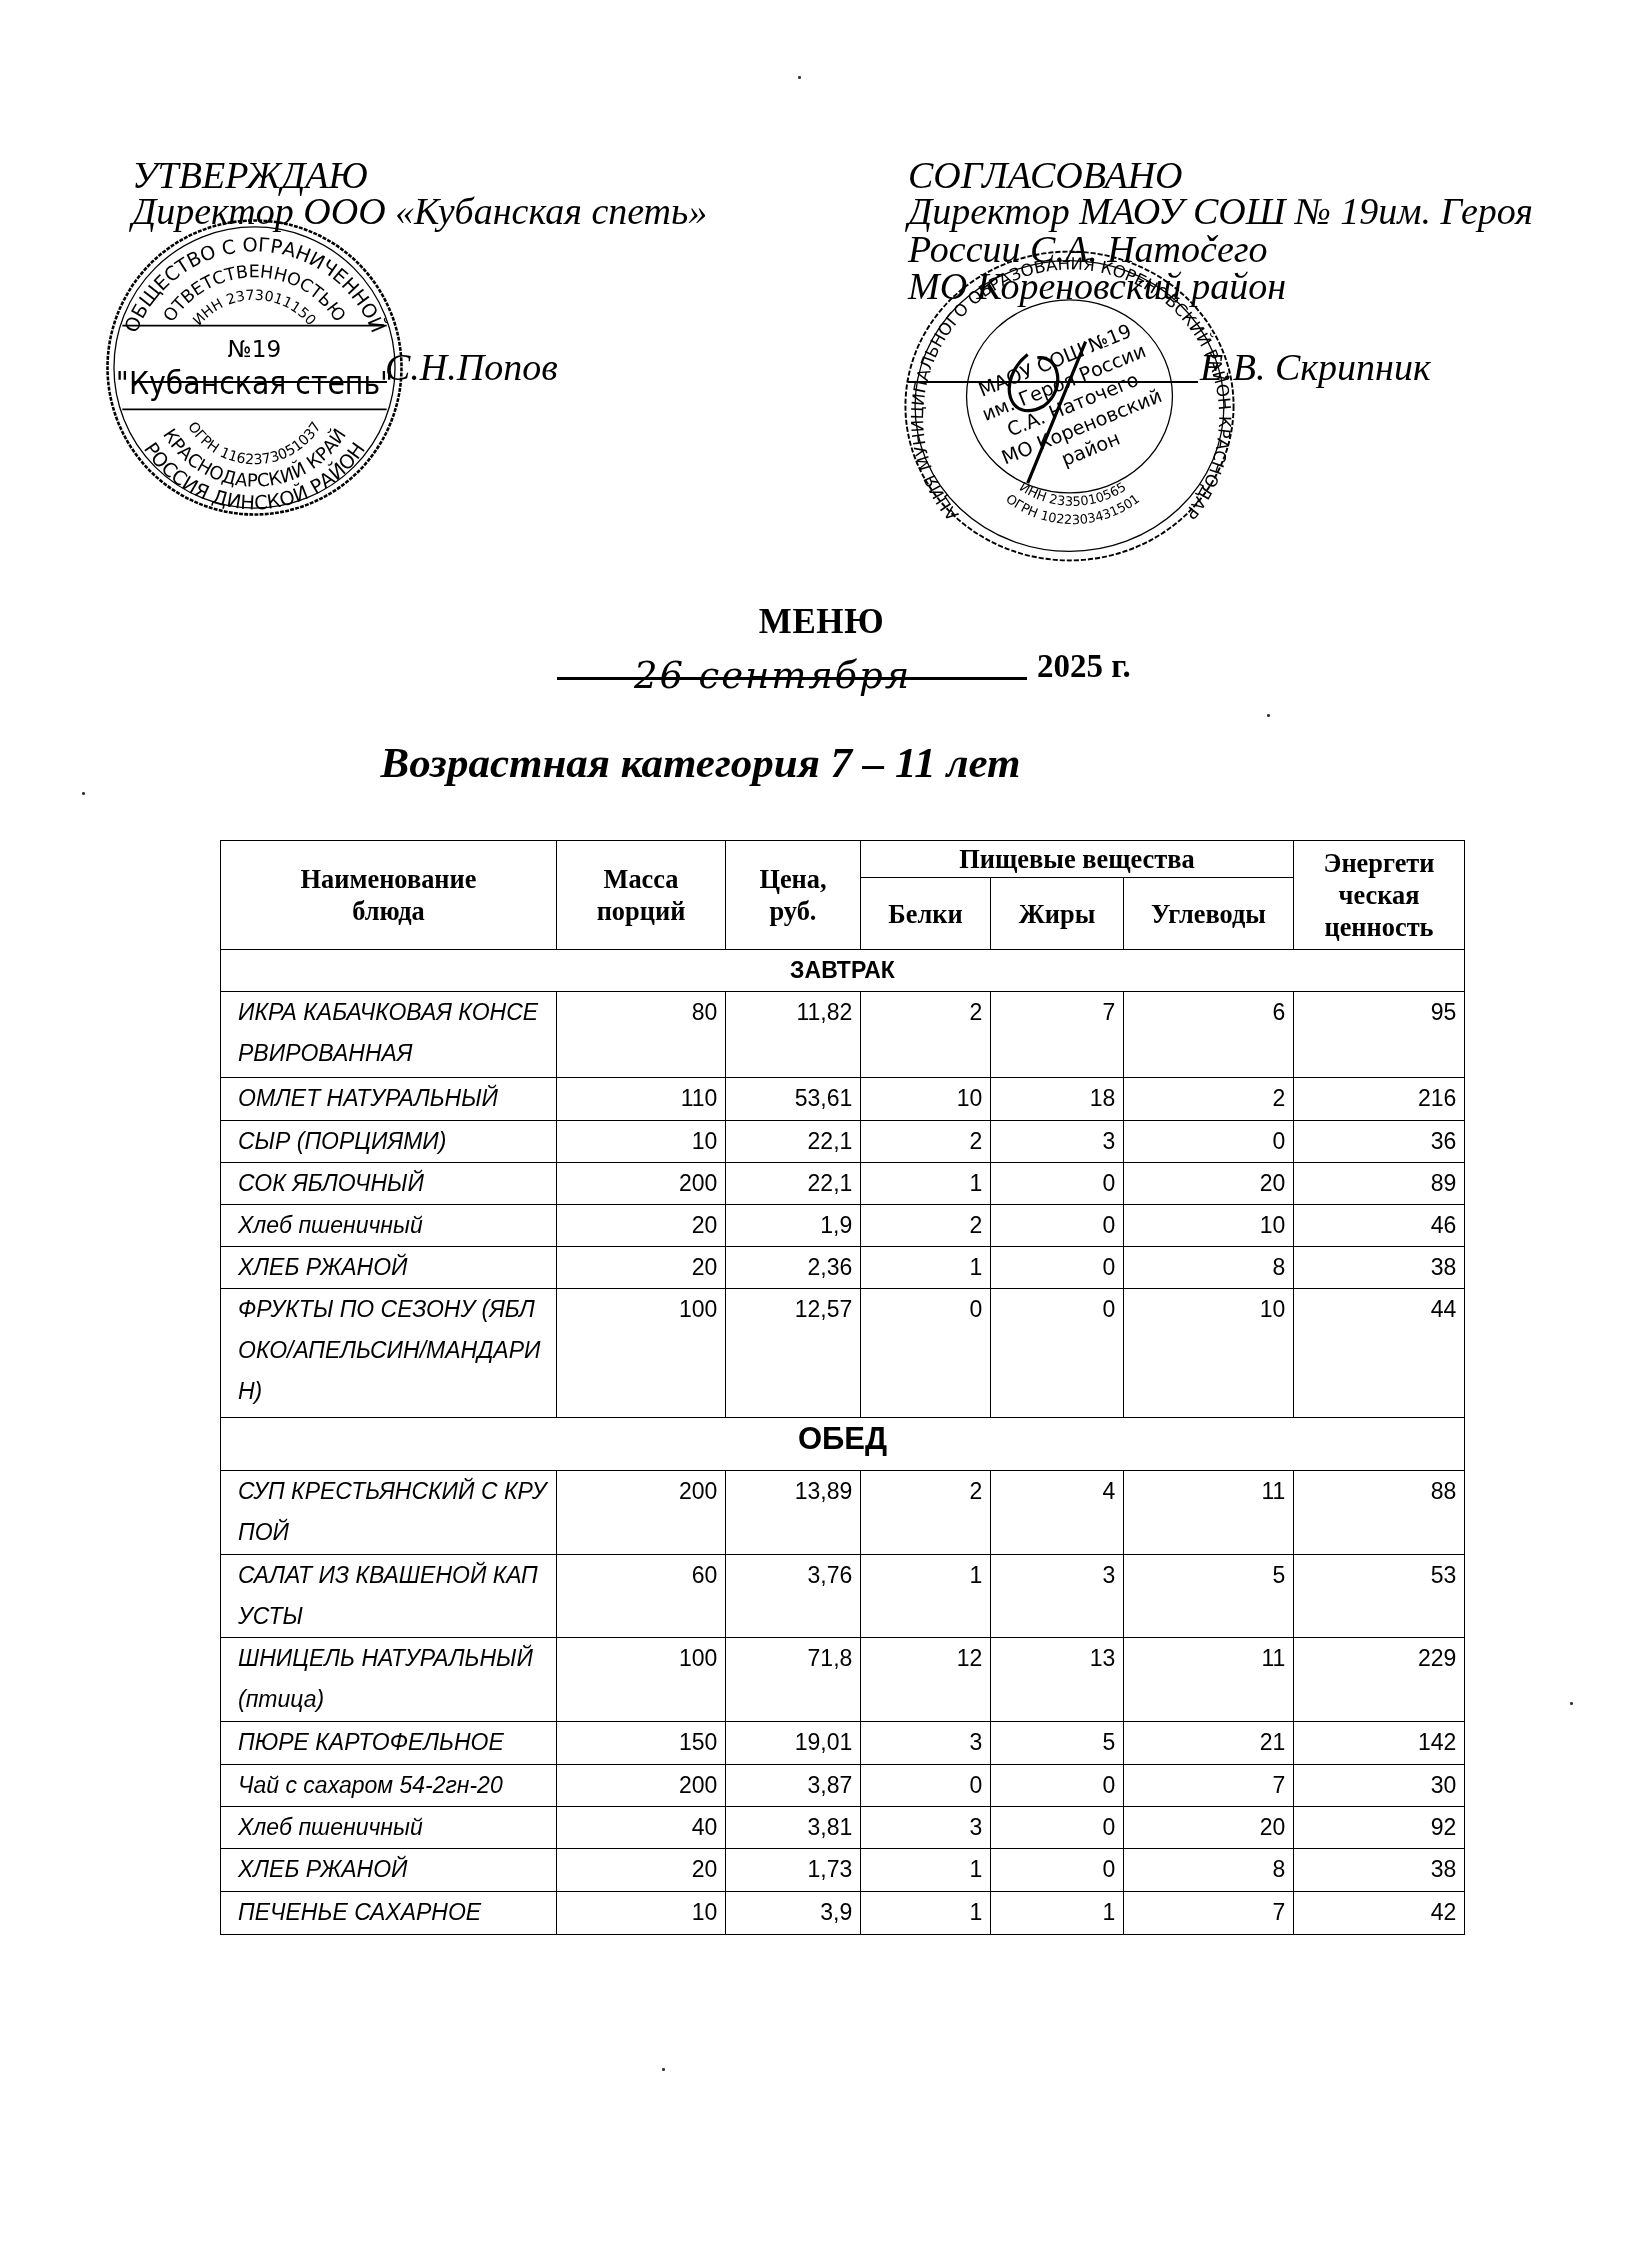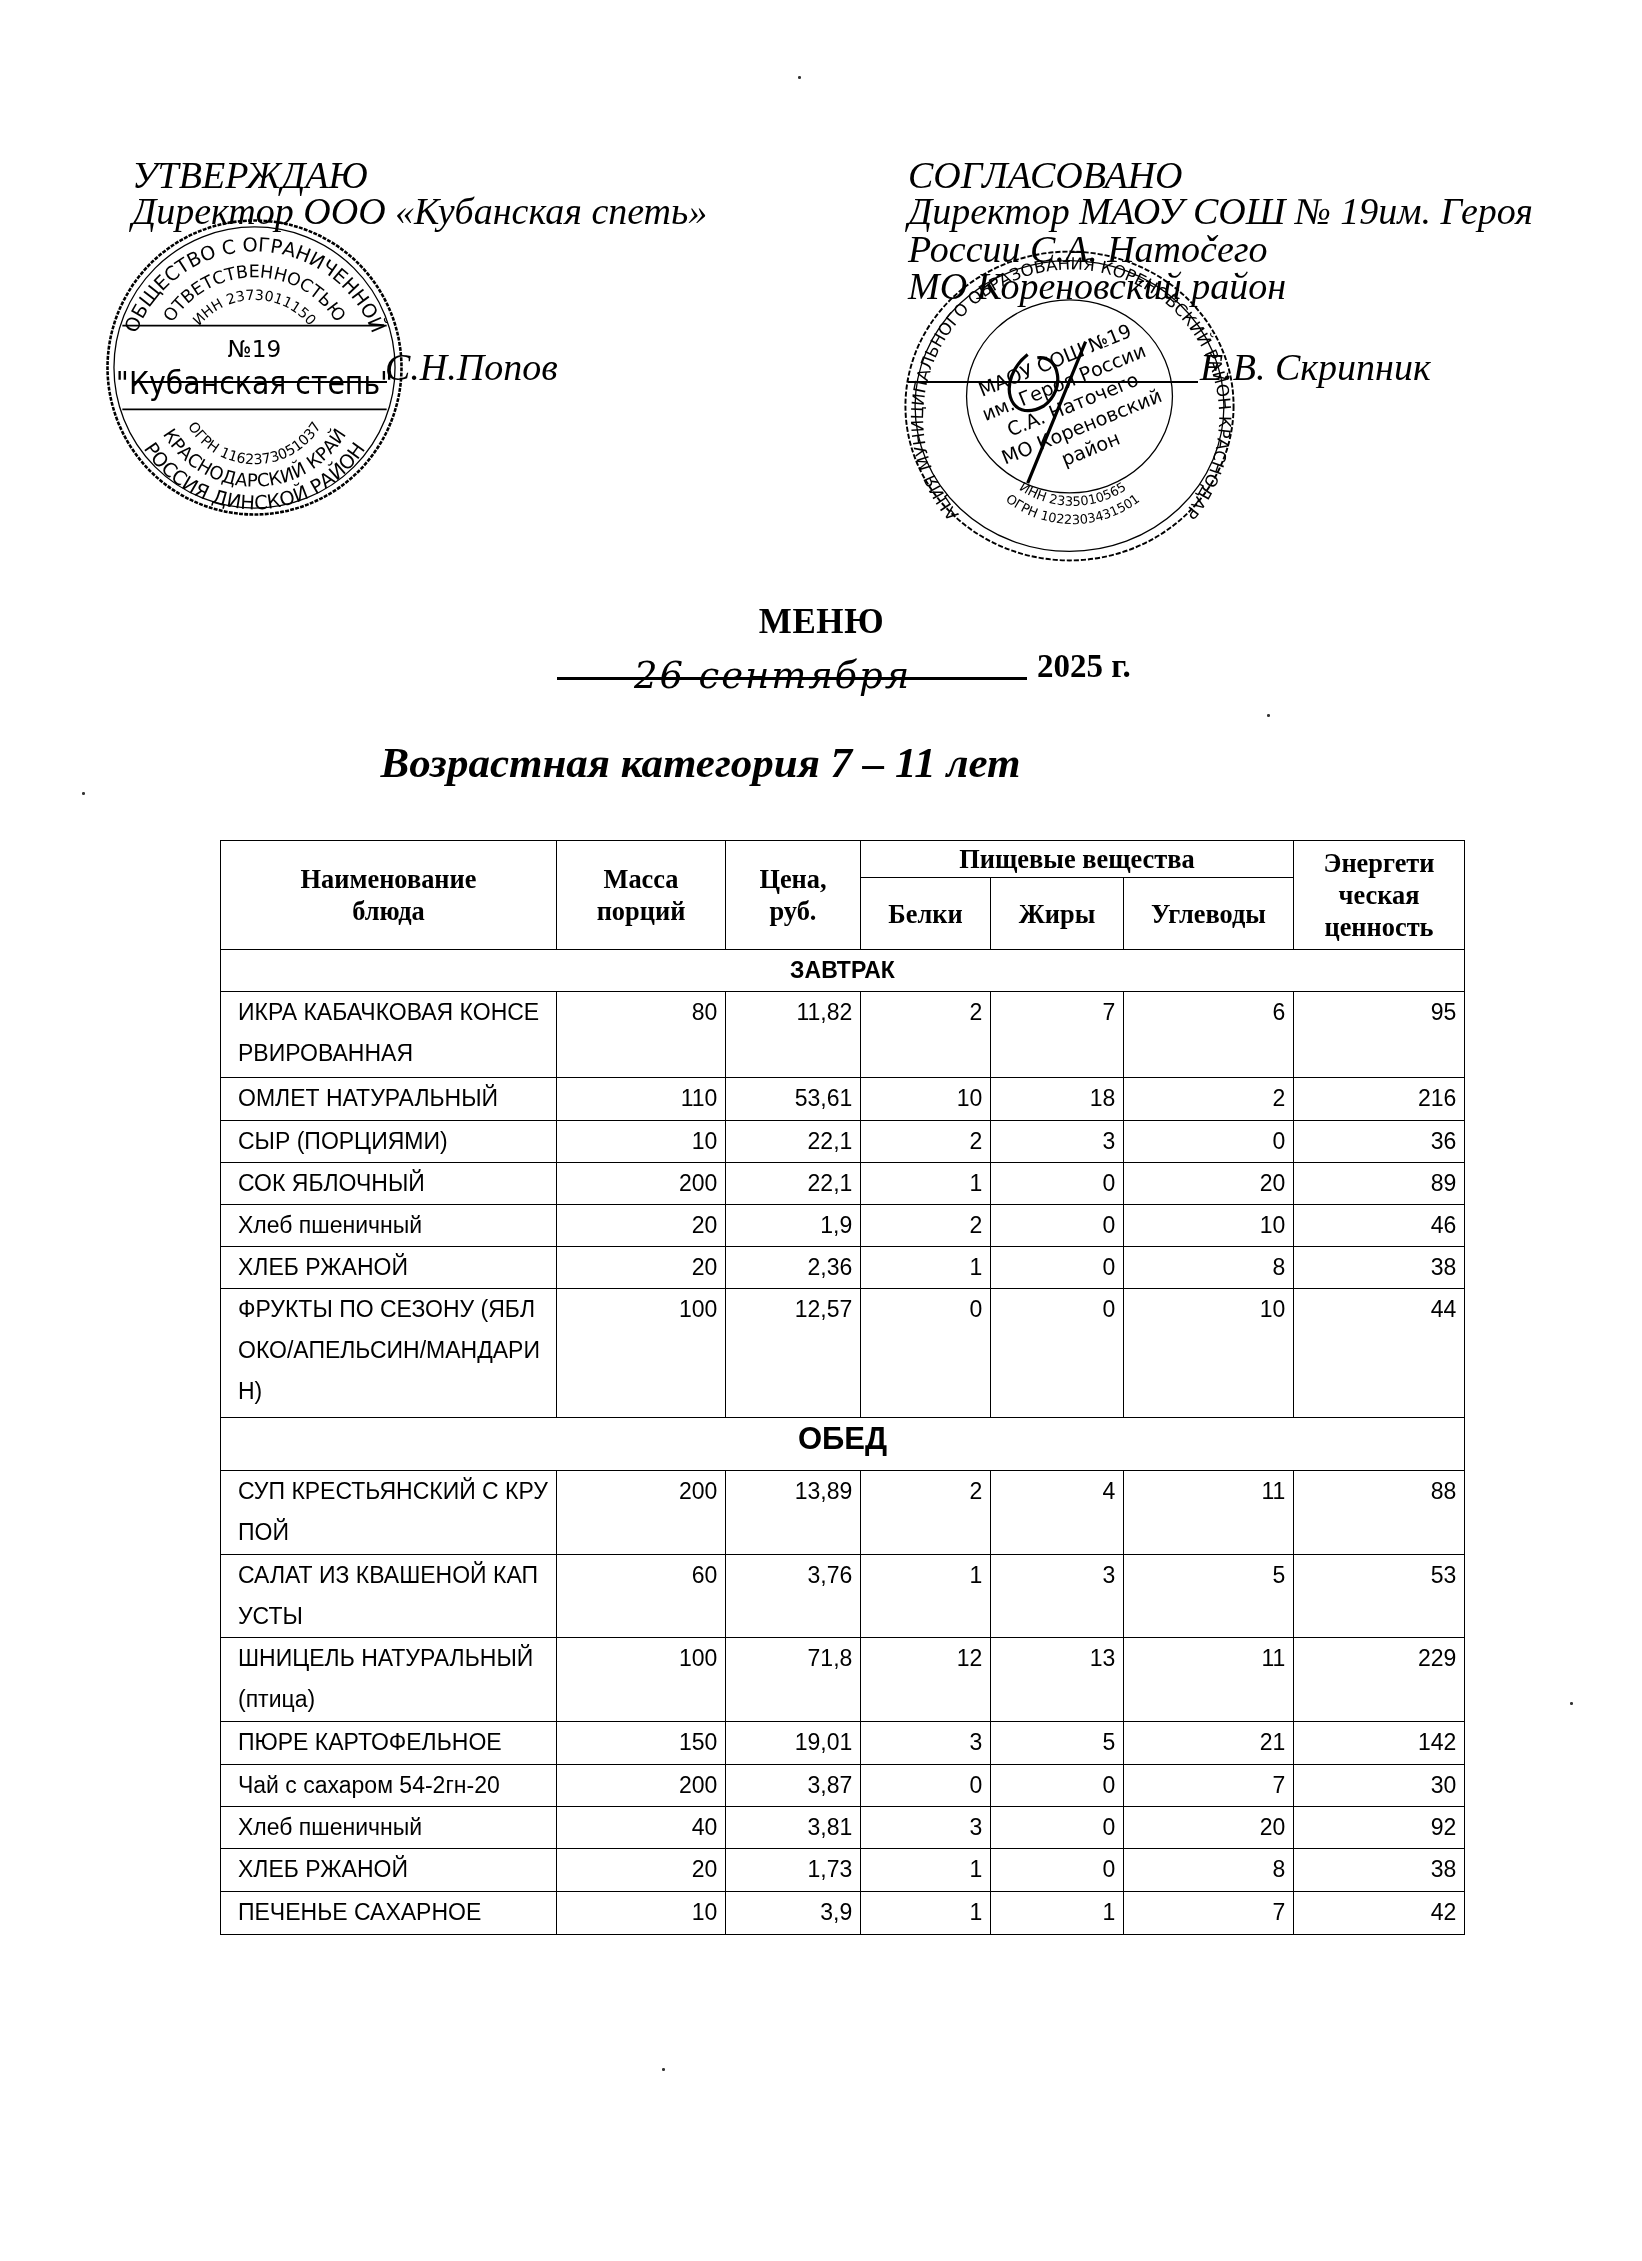--- a/index.html
+++ b/index.html
@@ -16,21 +16,21 @@
 
   .menu-title { font-size:35px; font-weight:bold; letter-spacing:0.6px; }
   .date-row { font-size:33px; font-weight:bold; }
   .hand { font-family: "DejaVu Serif", serif; font-style:italic; font-weight:normal; font-size:37px; letter-spacing:1.9px; }
   .age { font-size:43px; font-weight:bold; font-style:italic; }
 
   table.menu { position:absolute; left:220px; top:840px; width:1243px; border-collapse:collapse; table-layout:fixed; }
   table.menu td, table.menu th { border:1.9px solid #000; padding:0; }
   table.menu th { font-family:"Liberation Serif", "DejaVu Serif", serif; font-weight:bold; font-size:26.4px; line-height:32px; text-align:center; vertical-align:middle; }
   table.menu td { font-family:"Liberation Sans", "DejaVu Sans", sans-serif; font-size:23px; line-height:41px; vertical-align:top; }
-  td.name { padding-left:17px !important; padding-right:3.9px !important; word-break:break-all; }
+  td.name { padding-left:17px !important; padding-right:3.9px !important; word-break:break-all;font-style:italic; }
   td.num { text-align:right; padding-right:7.7px !important; }
   td.section { text-align:center; font-family:"Liberation Serif", "DejaVu Serif", serif; font-size:33px; font-weight:bold; vertical-align:middle; }
   td.section.sans-b { font-family:"Liberation Sans", "DejaVu Sans", sans-serif; font-size:31px; }
 
   .speck { position:absolute; width:2.6px; height:2.6px; background:#333; border-radius:50%; }
 </style>
 </head>
 <body>
 
 <div class="abs serif hdr-line" style="left:132px; top:157px;">УТВЕРЖДАЮ</div>

